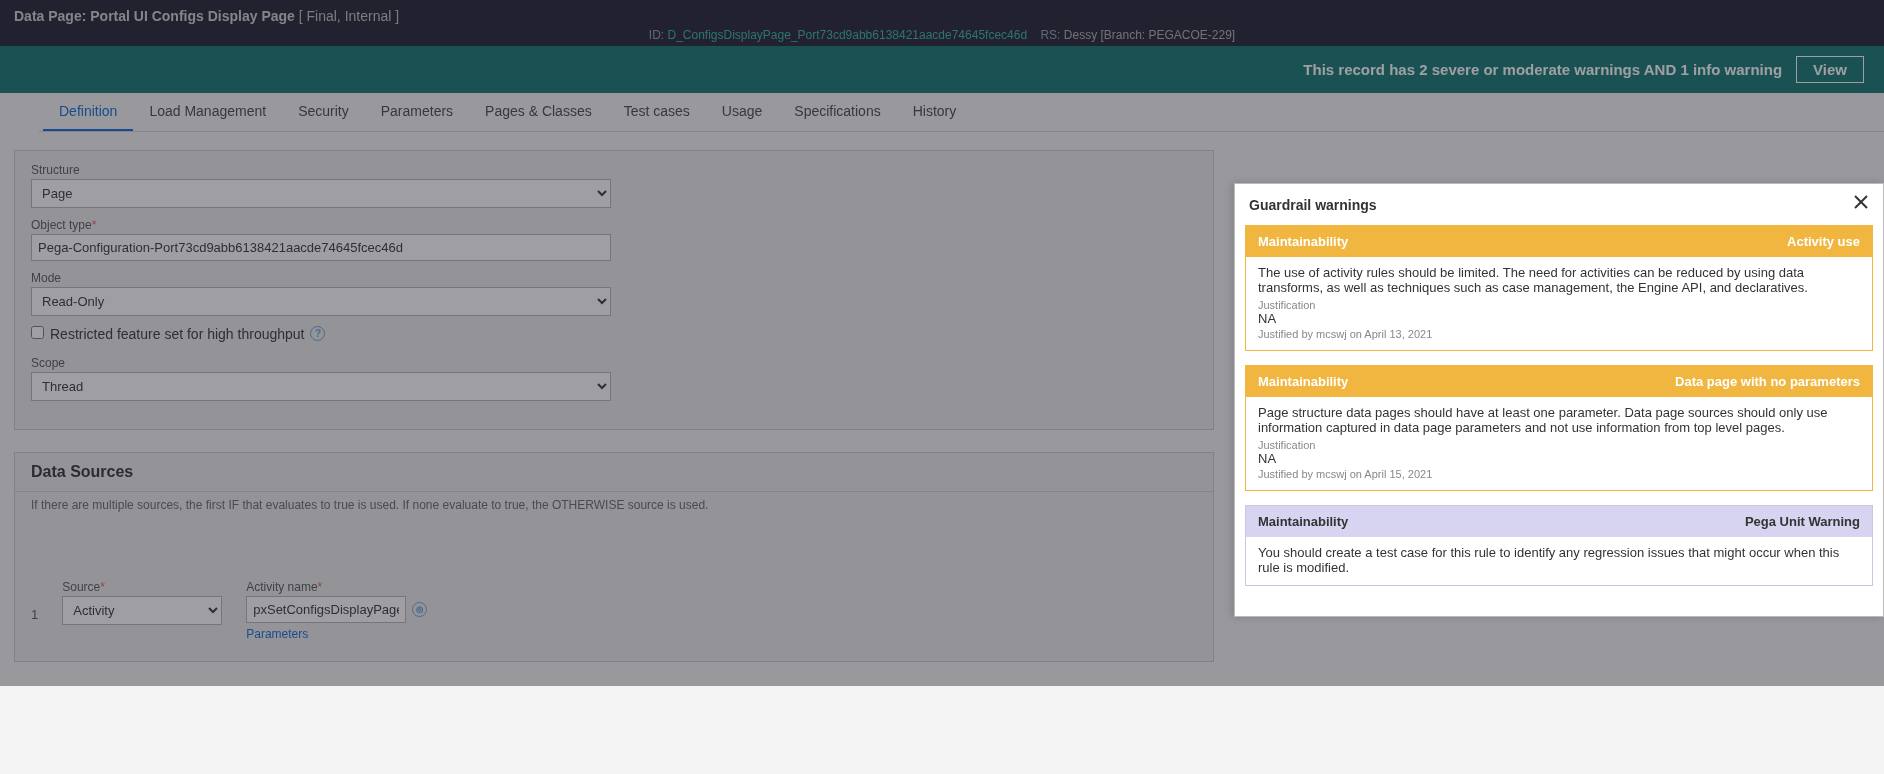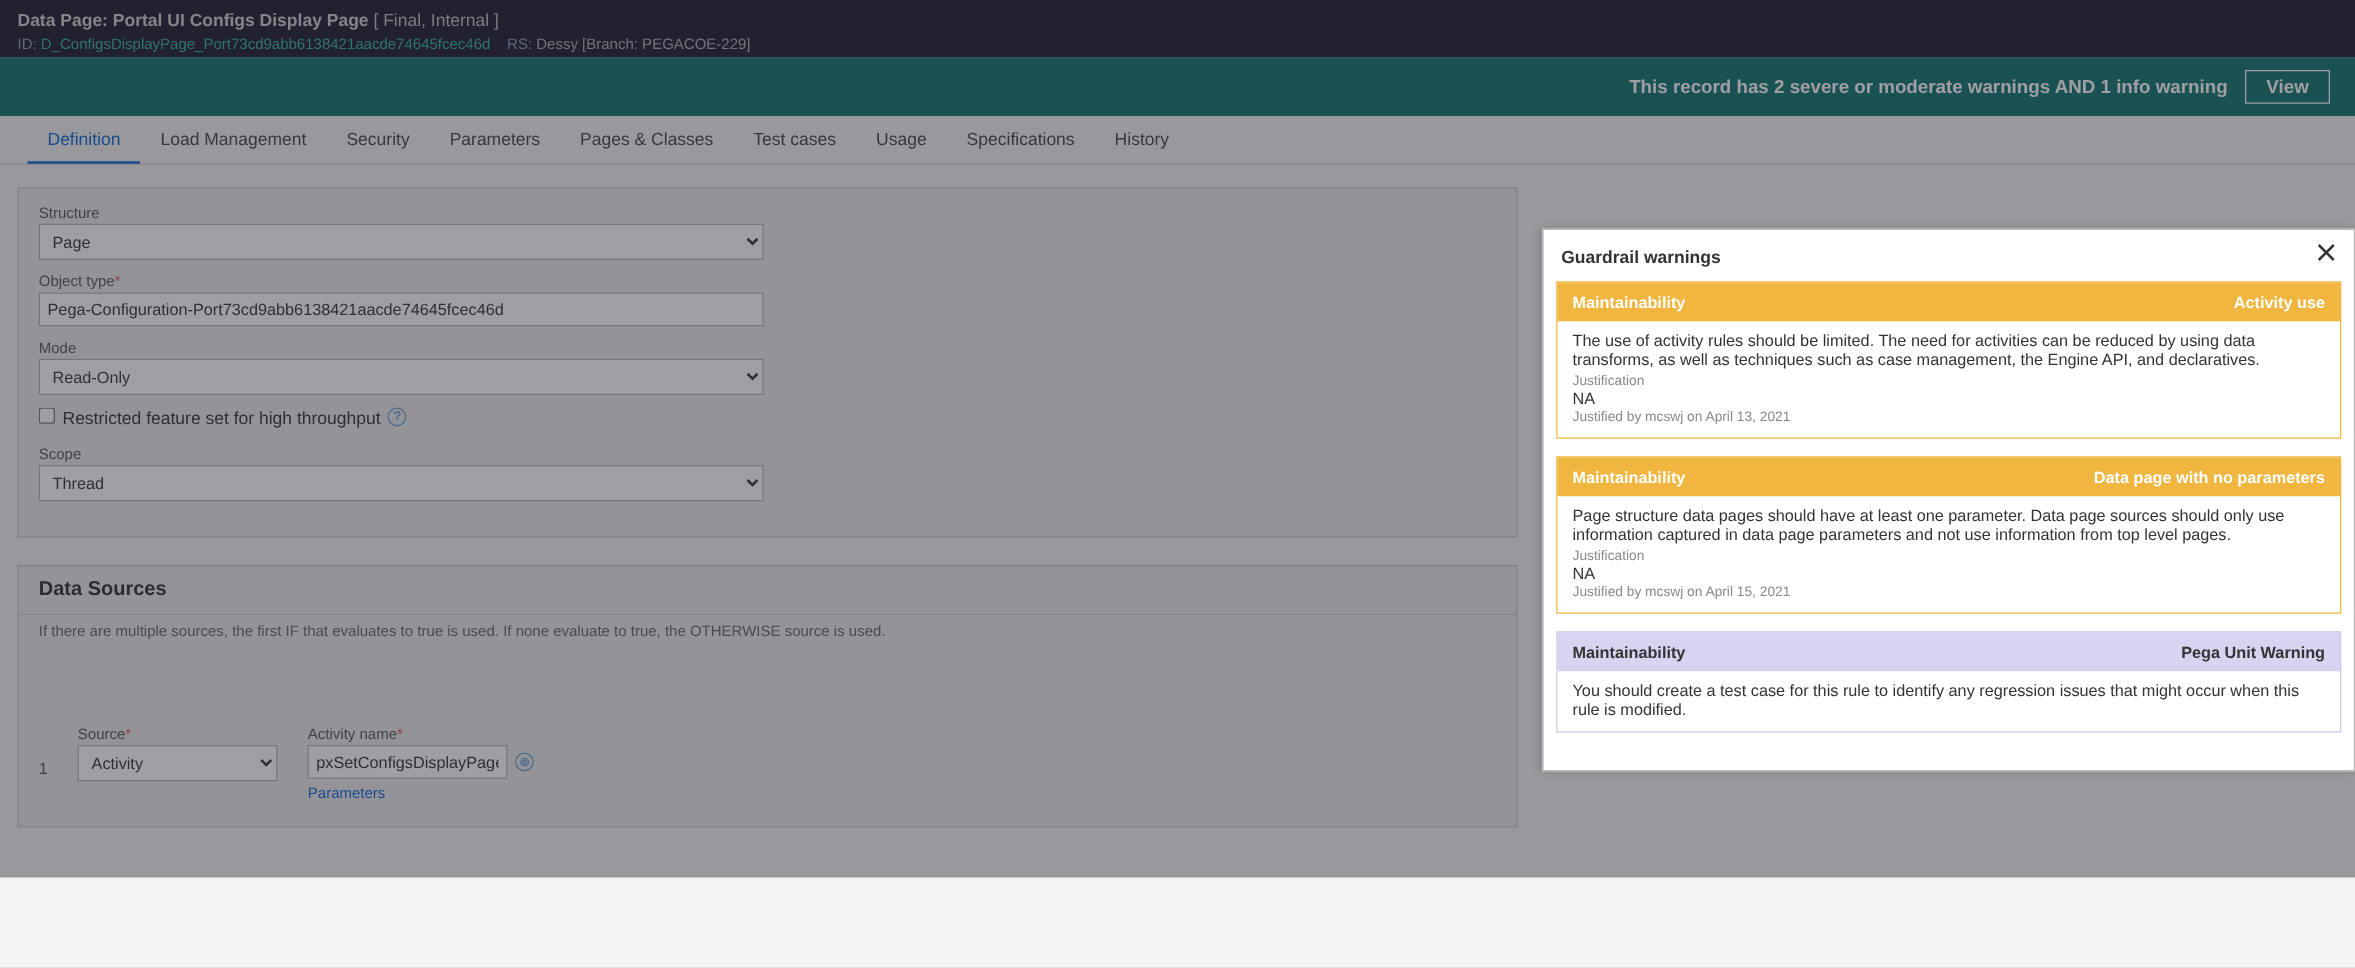--- a/index.html
+++ b/index.html
@@ -2,32 +2,32 @@
 <html><head>
 <meta charset="utf-8">
 <style>
   * { box-sizing: border-box; margin: 0; padding: 0; }
   html, body { height: 100%; width: 100%; font-family: "Segoe UI", Arial, sans-serif; font-size: 13px; color: #333; background: #f4f4f4; }
 
   
   .top-bar { background: #1e1d2f; color: #c9c9c9; padding: 8px 14px 4px 14px; font-size: 13px; }
   .top-bar .title { color: #d0d0d0; font-weight: 600; font-size: 14px; }
   .top-bar .title .status { font-weight: 400; color: #bfbfbf; }
-  .top-bar .meta { margin-top: 4px; font-size: 12px; }
+  .top-bar .meta { margin-top: 4px; font-size: 12px; text-align: center; }
   .top-bar .meta .id-label { color: #8a9fb8; }
   .top-bar .meta .id-val { color: #34b39e; margin-right: 10px; }
   .top-bar .meta .rs-label { color: #8a9fb8; }
   .top-bar .meta .rs-val { color: #b0b0b0; }
 
   
   .warning-strip { background: #0f766e; color: #fff; display: flex; justify-content: flex-end; align-items: center; padding: 10px 20px; font-size: 15px; font-weight: 600; }
   .warning-strip .view-btn { margin-left: 14px; border: 1px solid #fff; background: transparent; color: #fff; padding: 4px 16px; font-size: 15px; font-weight: 600; cursor: pointer; }
 
   
-  .tabs { background: #f4f4f4; border-bottom: 1px solid #d0d0d0; display: flex; padding-left: 22px; }
+  .tabs { background: #f4f4f4; border-bottom: 1px solid #d0d0d0; display: flex; padding-left: 4px; margin-left: 39px; }
   .tabs .tab { padding: 10px 16px; color: #444; font-size: 14px; cursor: pointer; }
   .tabs .tab.active { color: #0d6ad6; border-bottom: 2px solid #0d6ad6; }
 
   
   .content { padding: 18px 14px; position: relative; }
 
   .panel { border: 1px solid #c9c9c9; background: #ebebeb; margin-bottom: 22px; }
   .panel-header { padding: 10px 16px; font-size: 16px; font-weight: 600; color: #2e2e2e; border-bottom: 1px solid #d0d0d0; }
   .panel-body { padding: 12px 16px 18px 16px; }
 
@@ -75,21 +75,21 @@
   .gr-card-body .jval { font-size: 13px; color: #333; }
   .gr-card-body .jby { font-size: 11px; color: #888; margin-top: 2px; }
 
   .sev-moderate { border-color: #f0b63f; }
   .sev-moderate .gr-card-head { background: #f0b63f; color: #fff; }
 
   .sev-info { border-color: #c9c7e6; }
   .sev-info .gr-card-head { background: #d6d4f0; color: #333; font-weight: 600; }
 
   
-  .root { position: relative; width: 1884px; height: 774px; overflow: hidden; background: #f4f4f4; }
+  .root { position: relative; width: 1884px; height: 686px; overflow: hidden; background: #f4f4f4; }
 </style>
 </head>
 <body>
 
 <div class="root">
 
 <div class="page-dim-wrap">
 
   <div class="top-bar">
     <div class="title">

